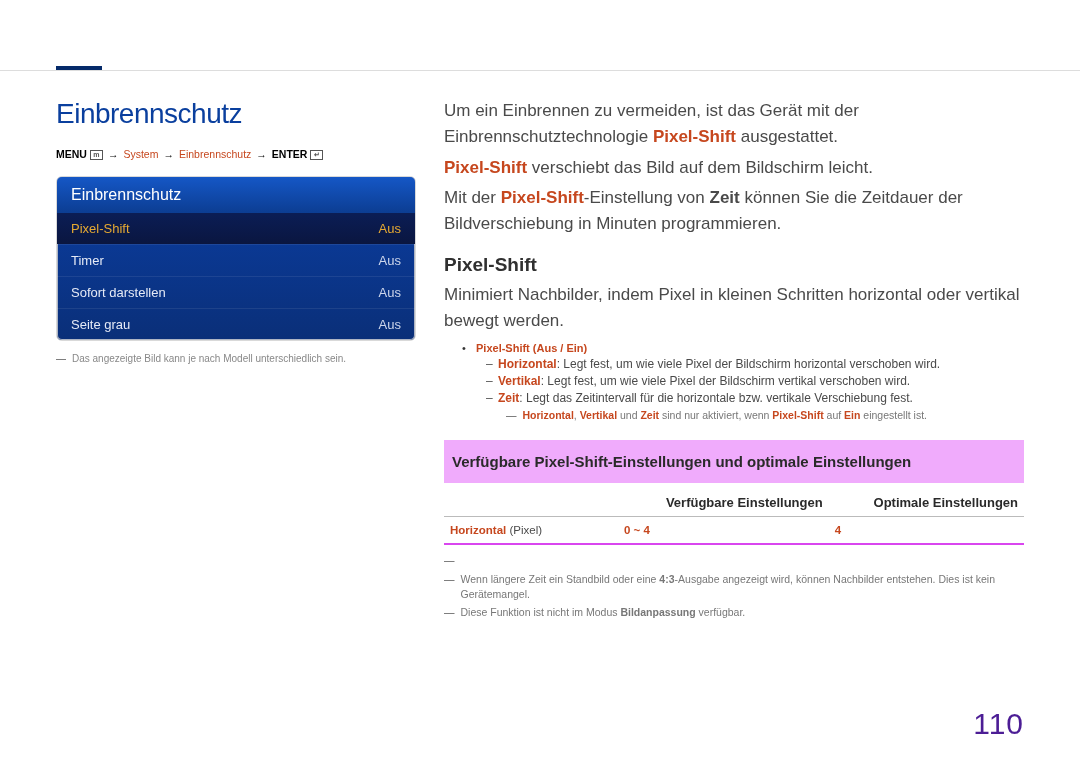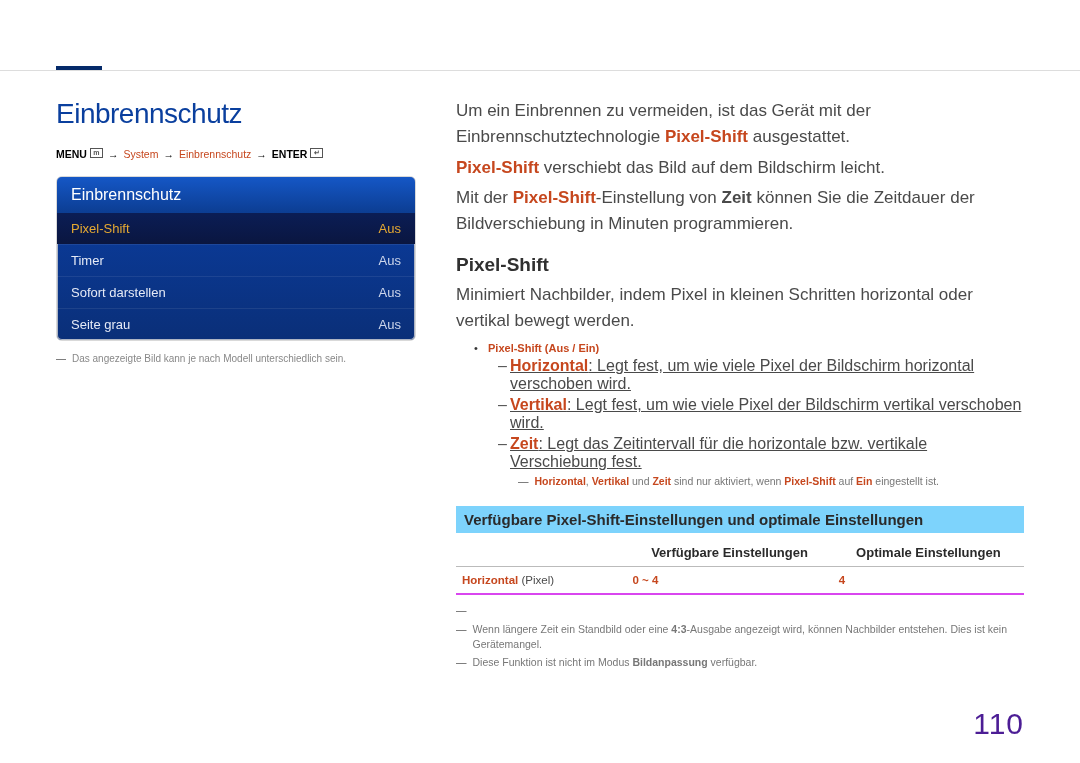--- a/index.html
+++ b/index.html
@@ -28,39 +28,39 @@
   .header-tab {
     position: absolute;
     top: 66px;
     left: 56px;
     width: 46px;
     height: 4px;
     background: #052a69;
   }
   .content {
     display: flex;
-    gap: 40px;
+    gap: 28px;
     padding-top: 74px;
   }
   .left-col { width: 360px; flex-shrink:0; }
   .right-col { flex: 1; }
   h1.section {
     font-size: 28px;
     font-weight: 400;
     color: #0a3f9e;
     margin-bottom: 18px;
     letter-spacing: -0.5px;
   }
   .breadcrumb {
     font-size: 10.5px;
     color: #000;
     font-weight: 700;
     margin-bottom: 16px;
     display:flex;
-    align-items:flex-start;
+    align-items:flex-end;
     flex-wrap:wrap;
     gap: 3px;
   }
   .breadcrumb .arrow { font-weight: 400; color:#000; margin:0 2px;}
   .breadcrumb .branded { color: #c6471e; font-weight: 400; }
   .breadcrumb .icon-box {
     display:inline-block; width:13px; height:10px; border:1px solid #555;
     font-size:7px; line-height:8px; text-align:center; vertical-align:middle;
     color:#555;
   }
@@ -106,44 +106,44 @@
   h2.subsection {
     font-size: 19px;
     font-weight: 700;
     color: #303030;
     margin: 16px 0 6px 0;
   }
   .bullet-list { margin:8px 0 0 18px; }
   .bullet-list > li { list-style:none; position:relative; padding-left:14px; margin-bottom:3px; font-size:11px;}
   .bullet-list > li::before { content:"•"; position:absolute; left:0; color:#333; font-size:11px;}
   .sub-list { margin: 3px 0 0 10px; }
-  .sub-list > li { list-style:none; position:relative; padding-left:12px; margin-bottom:3px; font-size:16px; color:#4a4a4a;text-decoration:underline;}
+  .sub-list > li { list-style:none; position:relative; padding-left:12px; margin-bottom:3px; font-size:12px; color:#4a4a4a;}
   .sub-list > li::before { content:"–"; position:absolute; left:0; color:#555;}
   .note-line {
     display:flex; gap:6px; font-size:10.5px; color:#777; margin:4px 0 0 30px;
   }
   .note-line .mdash { color:#555; }
   .highlight-bar {
-    background: #7dd3fc;
+    background: #f0abfc;
     color: #2a2a2a;
     font-weight: 700;
     font-size: 15px;
-    padding: 5px 8px;
+    padding: 13px 8px;
     margin-top: 16px;
     display:inline-block;
     width:100%;
   }
   table.settings {
     width: 100%;
     border-collapse: collapse;
     margin-top: 6px;
     font-size: 11.5px;
   }
   table.settings th {
-    text-align: center;
+    text-align: right;
     font-weight: 700;
     color: #2a2a2a;
     padding: 6px 6px;
     border-bottom: 1px solid #bbb;
     font-size:13px;
   }
   table.settings th:first-child { width: 30%; }
   table.settings td {
     padding: 7px 6px;
     border-bottom: 2px solid #d946ef;

